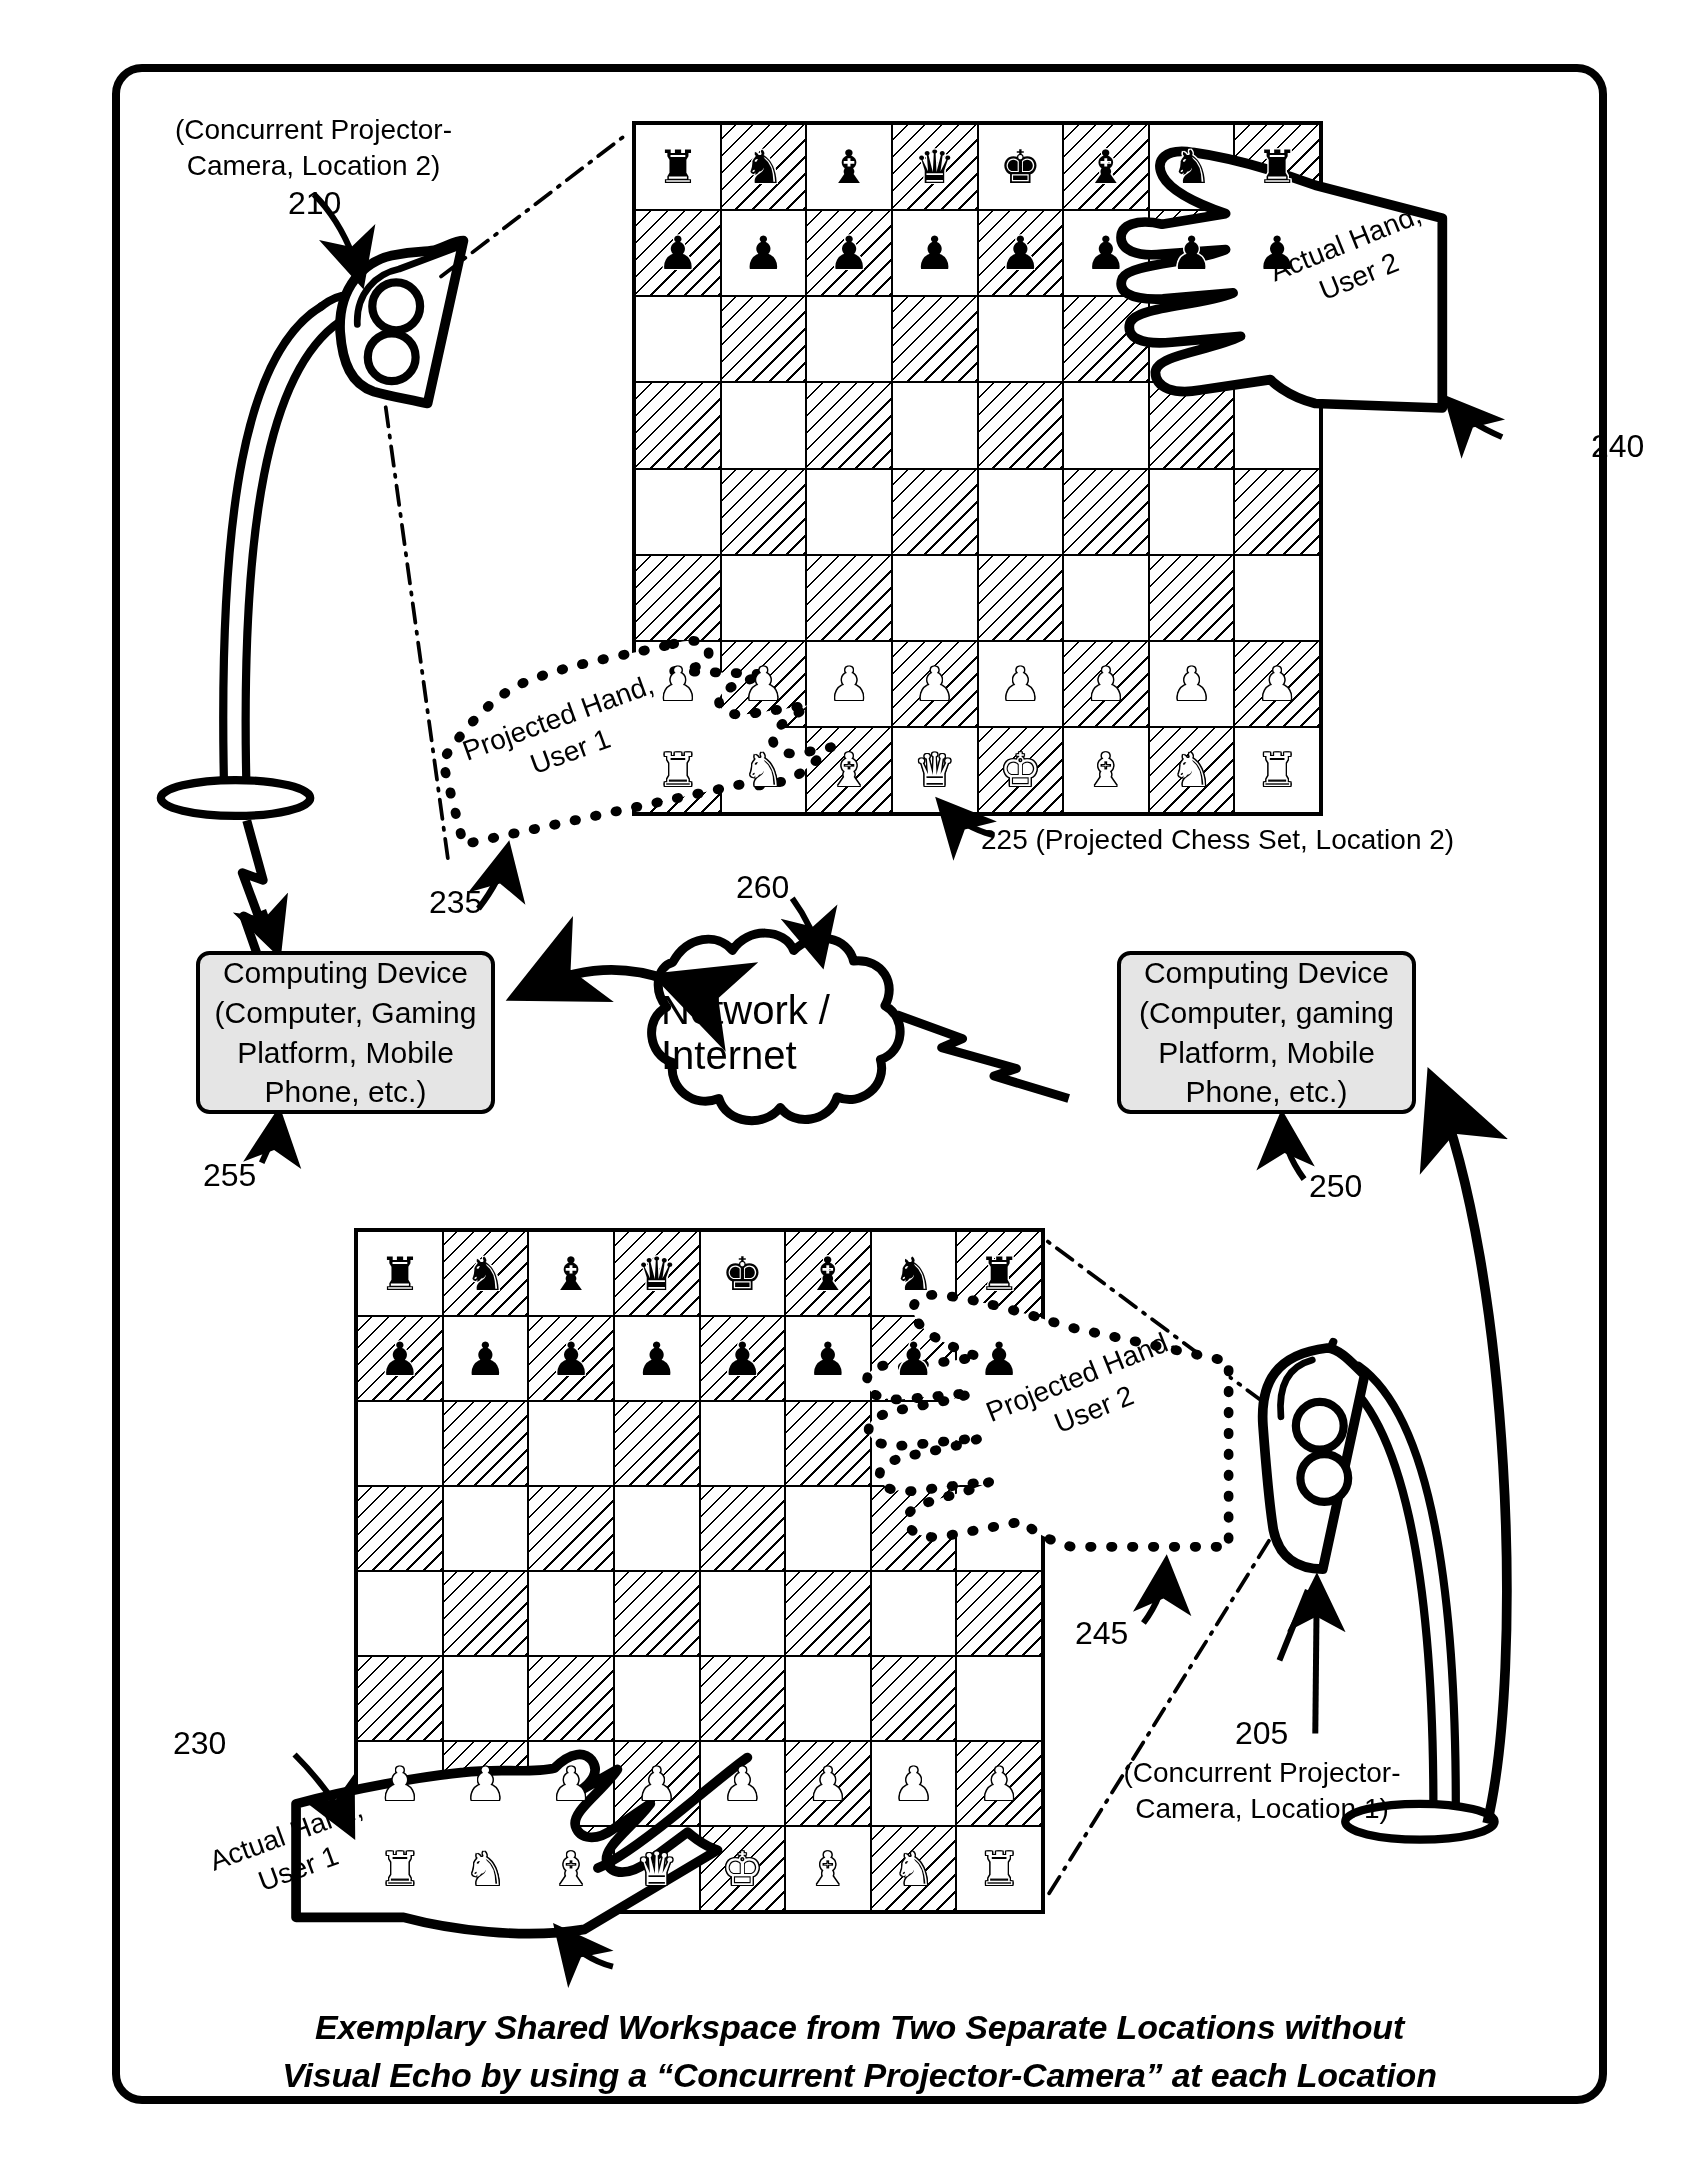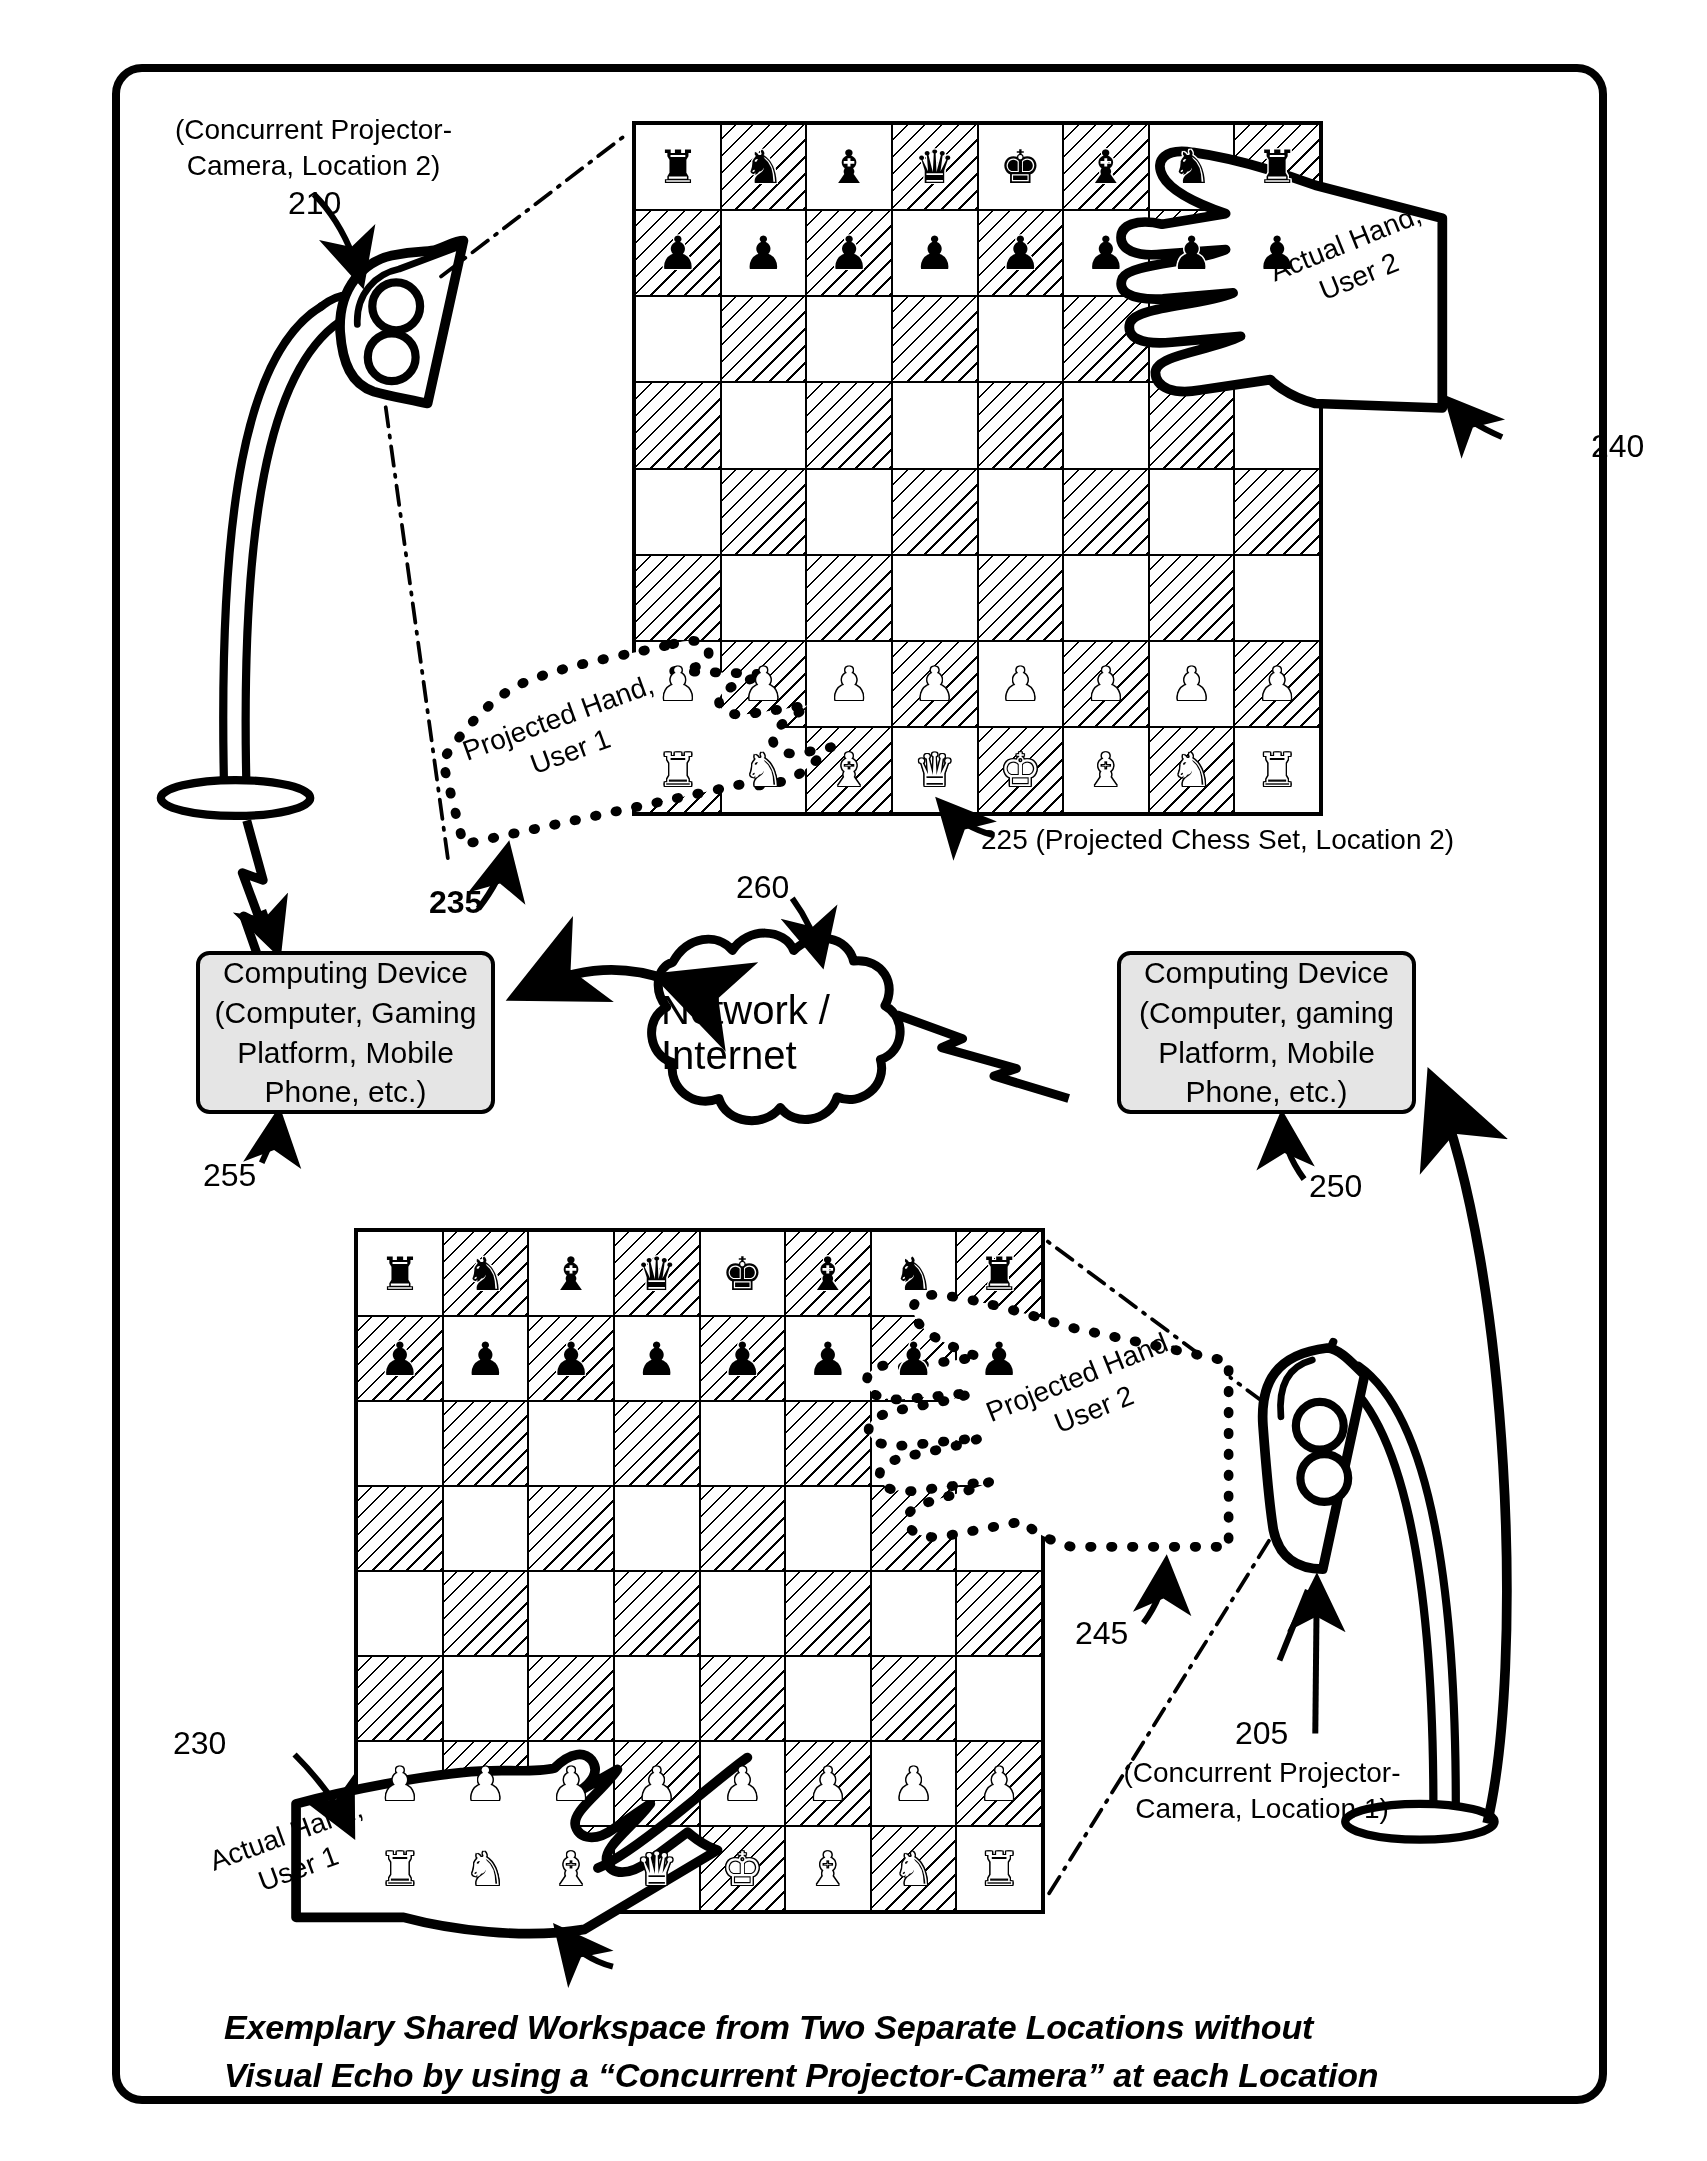--- a/index.html
+++ b/index.html
@@ -108,20 +108,21 @@
     width: 299px;
     text-align: left;
     font-size: 40px;
     z-index: 6;
   }
 
   .caption {
     position: absolute;
     left: 224px; top: 2003px;
     width: 1271px;
+    text-align: center;
     font-size: 34px;
     font-weight: bold;
     font-style: italic;
     line-height: 1.42;
     letter-spacing: -0.2px;
   }
 
   .rot-label {
     position: absolute;
     font-size: 28px;
@@ -593,21 +594,21 @@
   <div class="txt num" style="left:288px; top:183px;">210</div>
 
   <div class="rot-label" style="left:1248px; top:224px; width:209px; transform:rotate(-22deg);">Actual Hand,
 User 2</div>
 
   <div class="txt num" style="left:1591px; top:426px;">240</div>
 
   <div class="rot-label" style="left:456px; top:699px; width:217px; transform:rotate(-20deg);">Projected Hand,
 User 1</div>
 
-  <div class="txt num" style="left:429px; top:882px;font-weight:bold;">235</div>
+  <div class="txt num" style="left:429px; top:882px;">235</div>
 
   <div class="txt" style="left:981px; top:822px;">225 (Projected Chess Set, Location 2)</div>
 
   <div class="txt num" style="left:736px; top:867px;">260</div>
 
   <div class="devbox" id="dev-left">Computing Device (Computer, Gaming Platform, Mobile Phone, etc.)</div>
 
   <div class="cloud-label">Network / Internet</div>
 
   <div class="devbox" id="dev-right">Computing Device (Computer, gaming Platform, Mobile Phone, etc.)</div>

